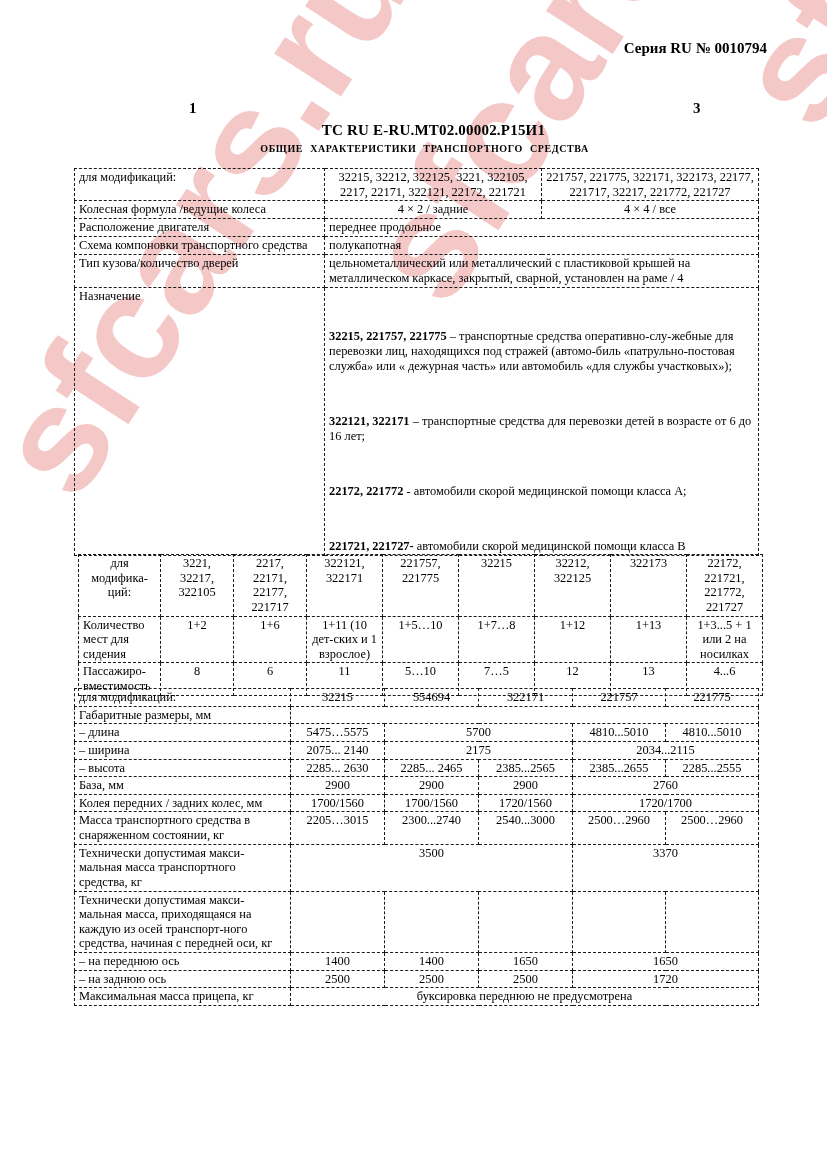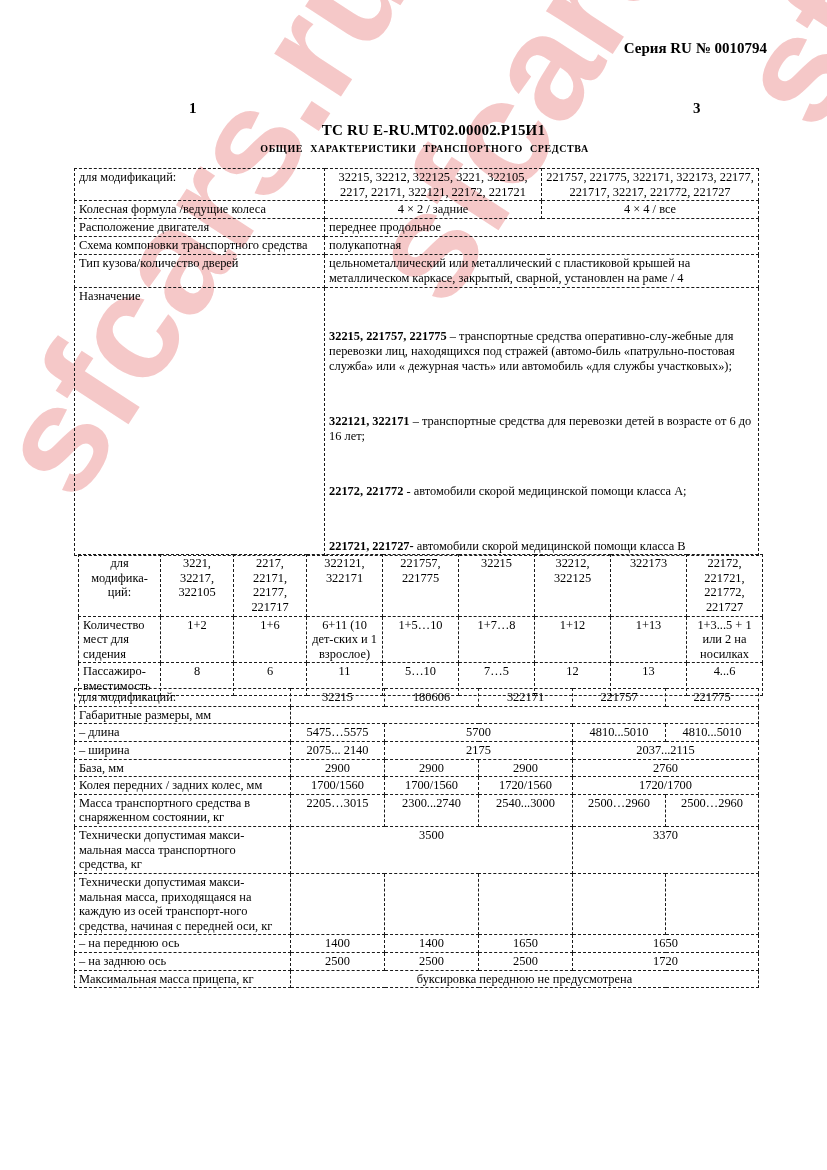--- a/index.html
+++ b/index.html
@@ -217,21 +217,21 @@
         <td class="c b">221757, 221775</td>
         <td class="c b">32215</td>
         <td class="c b">32212, 322125</td>
         <td class="c b">322173</td>
         <td class="c b">22172, 221721, 221772, 221727</td>
       </tr>
       <tr>
         <td>Количество мест для сидения</td>
         <td class="c">1+2</td>
         <td class="c">1+6</td>
-        <td class="c">6+11 (10 дет-ских и 1 взрослое)</td>
+        <td class="c">1+11 (10 дет-ских и 1 взрослое)</td>
         <td class="c">1+5…10</td>
         <td class="c">1+7…8</td>
         <td class="c">1+12</td>
         <td class="c">1+13</td>
         <td class="c">1+3...5 + 1 или 2 на носилках</td>
       </tr>
       <tr>
         <td>Пассажиро-вместимость</td>
         <td class="c">8</td>
         <td class="c">6</td>
@@ -251,21 +251,21 @@
       <col style="width:94px">
       <col style="width:94px">
       <col style="width:94px">
       <col style="width:93px">
       <col style="width:93px">
     </colgroup>
     <tbody>
       <tr>
         <td class="r">для модификаций:</td>
         <td class="c b">32215</td>
-        <td class="c b">180606</td>
+        <td class="c b">554694</td>
         <td class="c b">322171</td>
         <td class="c b">221757</td>
         <td class="c b">221775</td>
       </tr>
 
       <tr>
         <td>Габаритные размеры, мм</td>
         <td colspan="5"></td>
       </tr>
 
@@ -274,23 +274,31 @@
         <td class="c">5475…5575</td>
         <td class="c" colspan="2">5700</td>
         <td class="c">4810...5010</td>
         <td class="c">4810...5010</td>
       </tr>
 
       <tr>
         <td> –  ширина</td>
         <td class="c">2075... 2140</td>
         <td class="c" colspan="2">2175</td>
-        <td class="c" colspan="2">2037...2115</td>
-      </tr>
-
+        <td class="c" colspan="2">2034...2115</td>
+      </tr>
+
+      <tr>
+        <td> –  высота</td>
+        <td class="c">2285... 2630</td>
+        <td class="c">2285... 2465</td>
+        <td class="c">2385...2565</td>
+        <td class="c">2385...2655</td>
+        <td class="c">2285...2555</td>
+      </tr>
 
       <tr>
         <td>База, мм</td>
         <td class="c">2900</td>
         <td class="c">2900</td>
         <td class="c">2900</td>
         <td class="c" colspan="2">2760</td>
       </tr>
 
       <tr>

